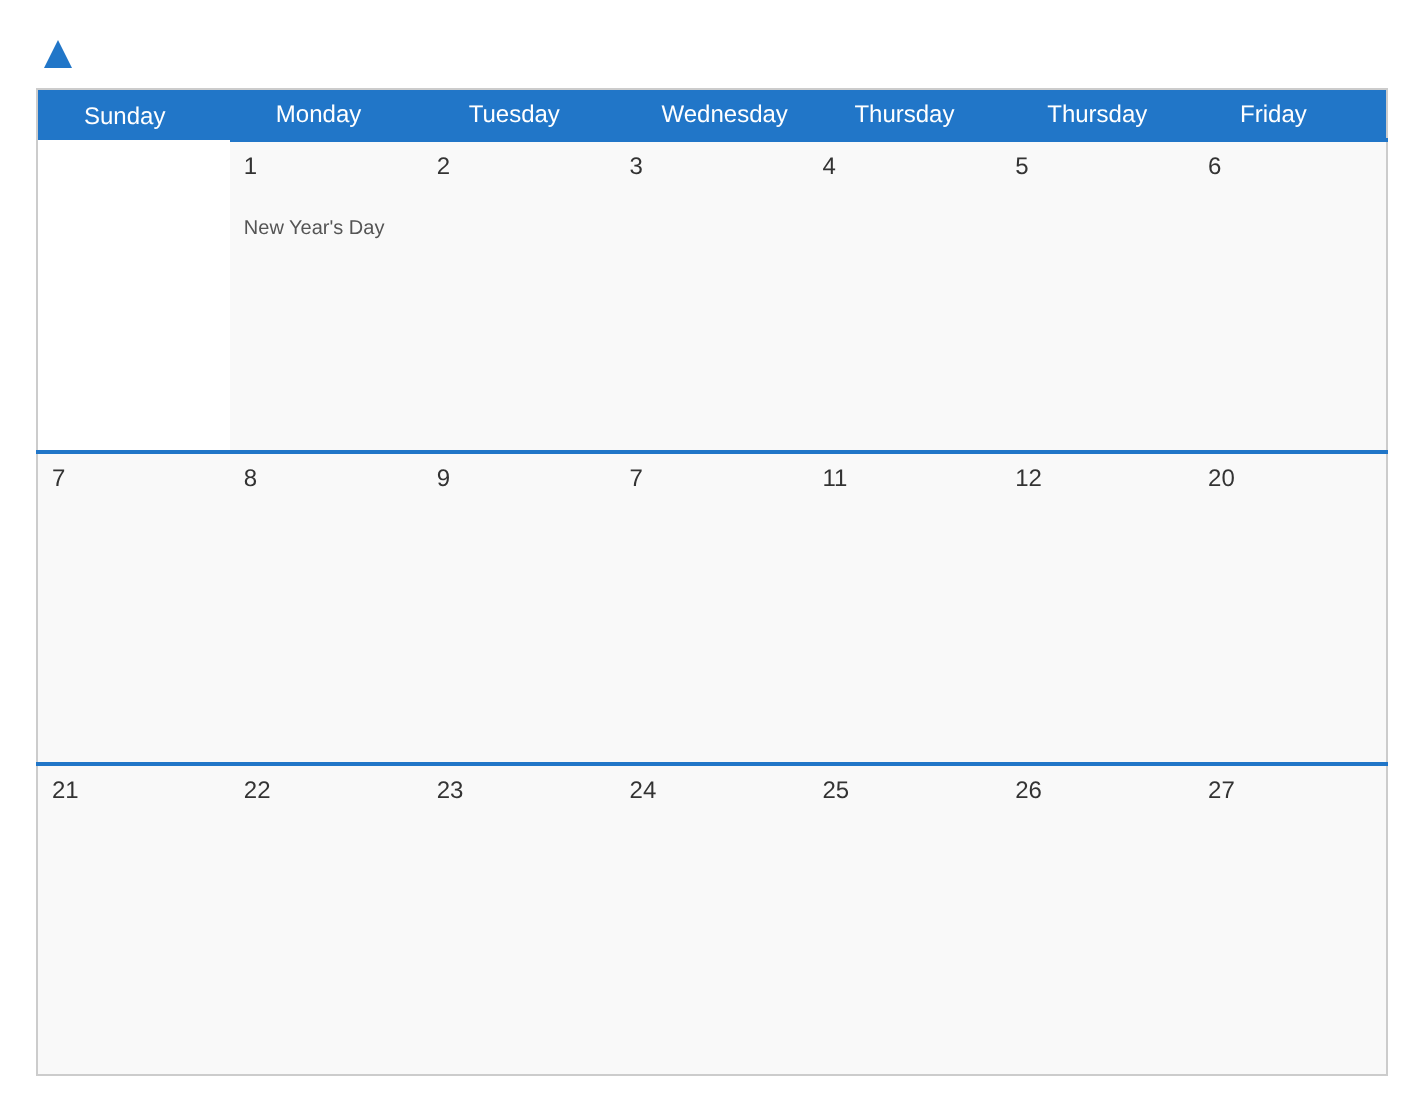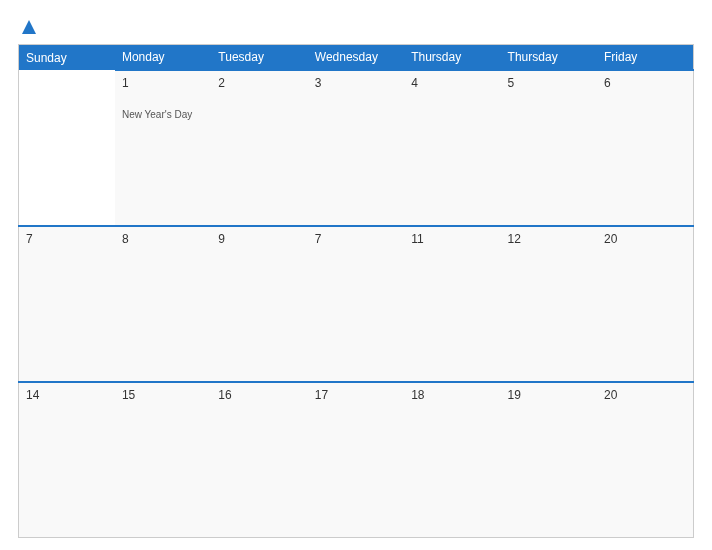--- a/index.html
+++ b/index.html
@@ -61,21 +61,21 @@
       border-collapse: collapse;
       width: 100%;
       table-layout: fixed;
     }
     .calendar th {
       background-color: #2176c8;
       color: #fff;
       font-size: 12px;
       font-weight: normal;
       text-align: left;
-      padding: 5px 7px;
+      padding: 5px 23px;
       border: none;
     }
     .calendar td {
       vertical-align: top;
       padding: 5px 7px;
       font-size: 12px;
       color: #333;
       border-top: 2px solid #2176c8;
       background: #f9f9f9;
       height: 72px;
@@ -177,36 +177,36 @@
           </td>
           <td>
             <span class="day-num">12</span>
           </td>
           <td>
             <span class="day-num">20</span>
           </td>
         </tr>
         <tr class="week-row">
           <td>
-            <span class="day-num">14</span>
-          </td>
-          <td>
-            <span class="day-num">15</span>
-          </td>
-          <td>
-            <span class="day-num">16</span>
-          </td>
-          <td>
-            <span class="day-num">17</span>
-          </td>
-          <td>
-            <span class="day-num">18</span>
-          </td>
-          <td>
-            <span class="day-num">19</span>
-          </td>
-          <td>
-            <span class="day-num">20</span>
+            <span class="day-num">21</span>
+          </td>
+          <td>
+            <span class="day-num">22</span>
+          </td>
+          <td>
+            <span class="day-num">23</span>
+          </td>
+          <td>
+            <span class="day-num">24</span>
+          </td>
+          <td>
+            <span class="day-num">25</span>
+          </td>
+          <td>
+            <span class="day-num">26</span>
+          </td>
+          <td>
+            <span class="day-num">27</span>
           </td>
         </tr>
       </tbody>
   </table>
 </div>
 
 </body></html>

